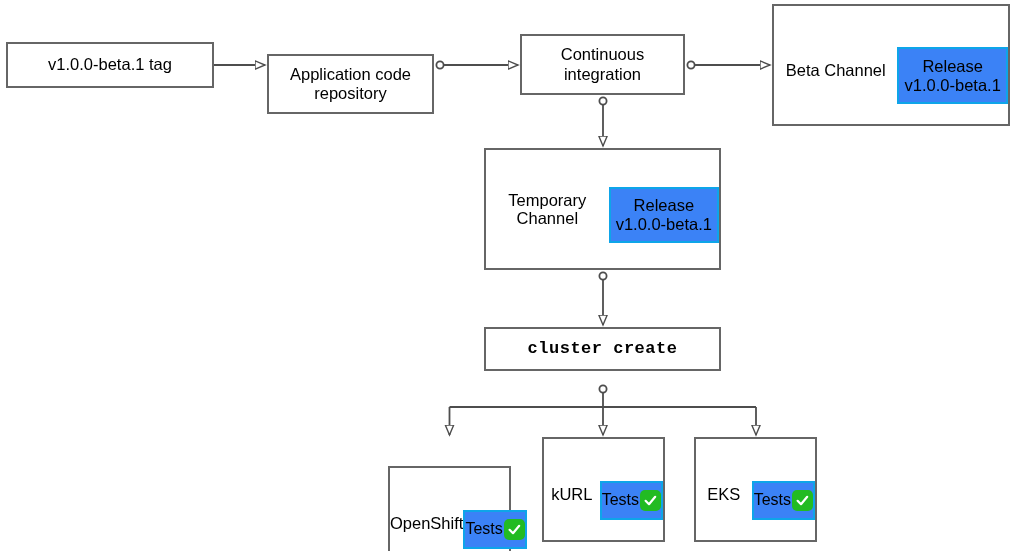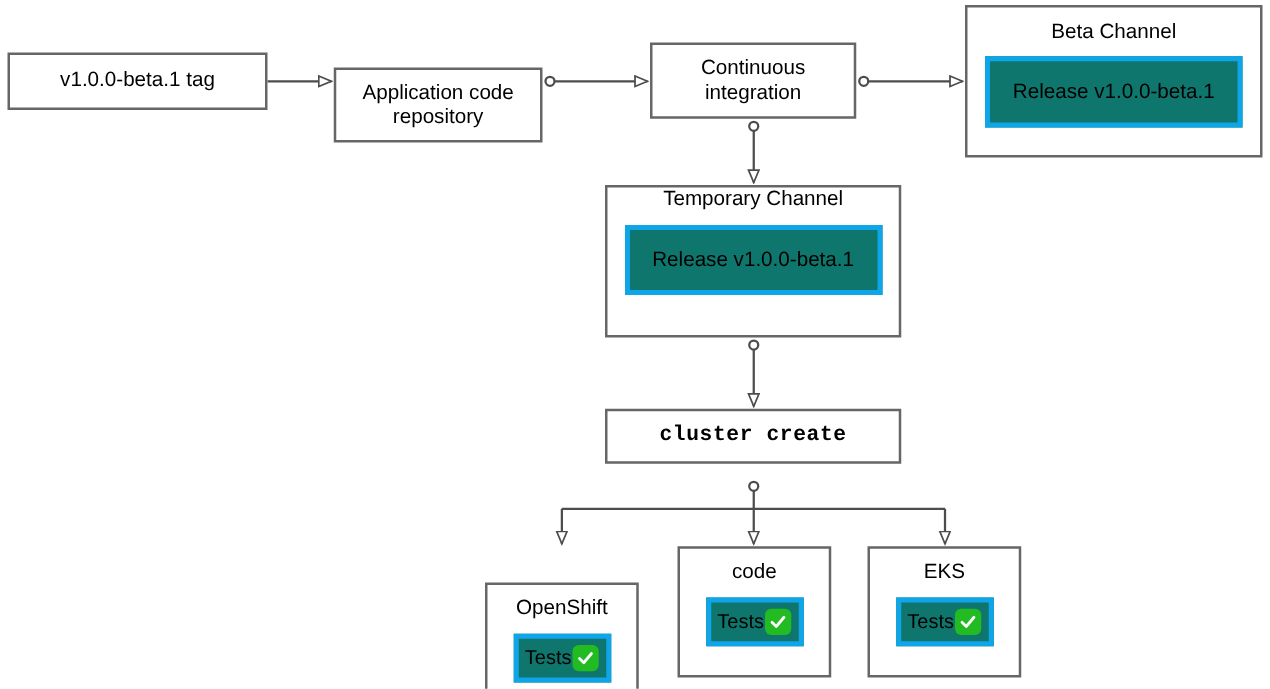--- a/index.html
+++ b/index.html
@@ -51,33 +51,32 @@
                    font-family: "Liberation Mono", "DejaVu Sans Mono", monospace;
                    font-weight: bold; font-size: 17px; letter-spacing: 0.5px; }
 
   
   .group {
     position: absolute;
     box-sizing: border-box;
     background: #ffffff;
     border: 2px solid #666666;
     display: flex;
-    flex-direction: column;
     align-items: center;
   }
   .group-title {
     font-size: 16.5px;
     text-align: center;
     width: 100%;
     line-height: 1.1;
   }
   .inner-box {
     box-sizing: border-box;
-    background: #0f766e;
-    border: 4px solid #0ea5e9;
+    background: #3b82f6;
+    border: 2px solid #0ea5e9;
     display: flex;
     align-items: center;
     justify-content: center;
     text-align: center;
     font-size: 16.5px;
   }
 
   .grp-beta      { left: 772px; top: 4px;   width: 238px; height: 122px; padding-top: 10px; }
   .grp-beta .inner-box   { width: 206px; height: 57px; margin-top: 11px; }
 
@@ -191,21 +190,21 @@
       <span>Tests</span>
       <span class="check-icon">
         <svg width="15" height="15" viewBox="0 0 15 15" aria-hidden="true">
           <path d="M2.6 7.8 L6.0 11.2 L12.2 3.8" fill="none" stroke="#ffffff" stroke-width="2.2" stroke-linecap="round" stroke-linejoin="round"></path>
         </svg>
       </span>
     </div>
   </div>
 
   <div class="group grp-target grp-kurl">
-    <div class="group-title">code</div>
+    <div class="group-title">kURL</div>
     <div class="inner-box">
       <span>Tests</span>
       <span class="check-icon">
         <svg width="15" height="15" viewBox="0 0 15 15" aria-hidden="true">
           <path d="M2.6 7.8 L6.0 11.2 L12.2 3.8" fill="none" stroke="#ffffff" stroke-width="2.2" stroke-linecap="round" stroke-linejoin="round"></path>
         </svg>
       </span>
     </div>
   </div>
 

